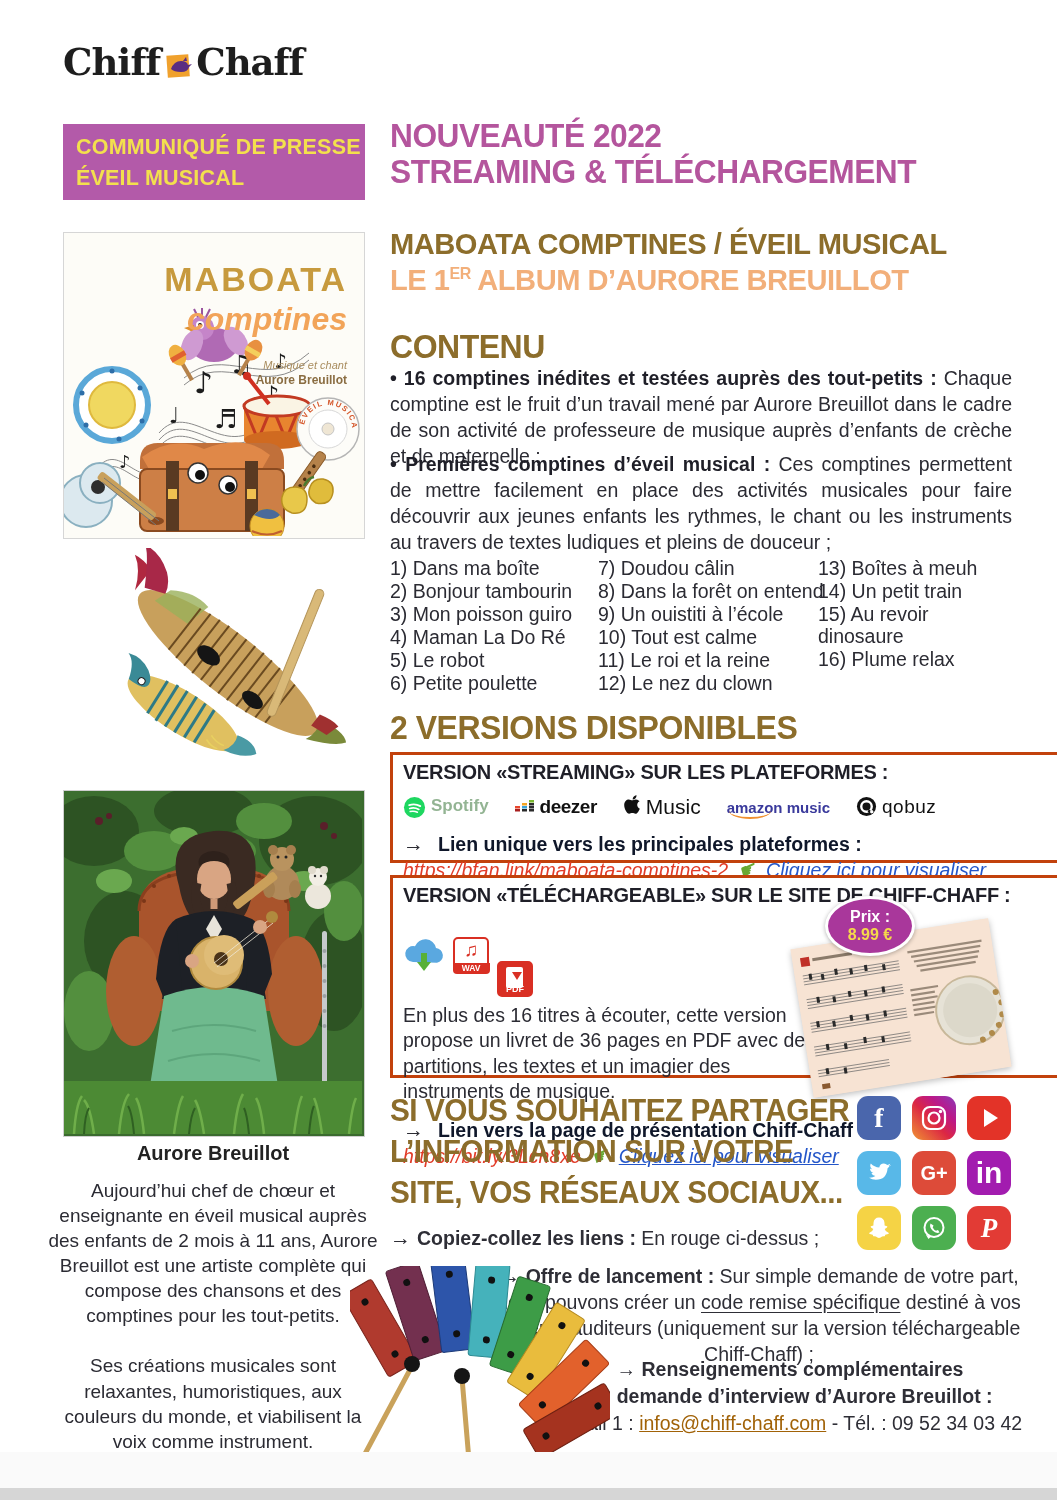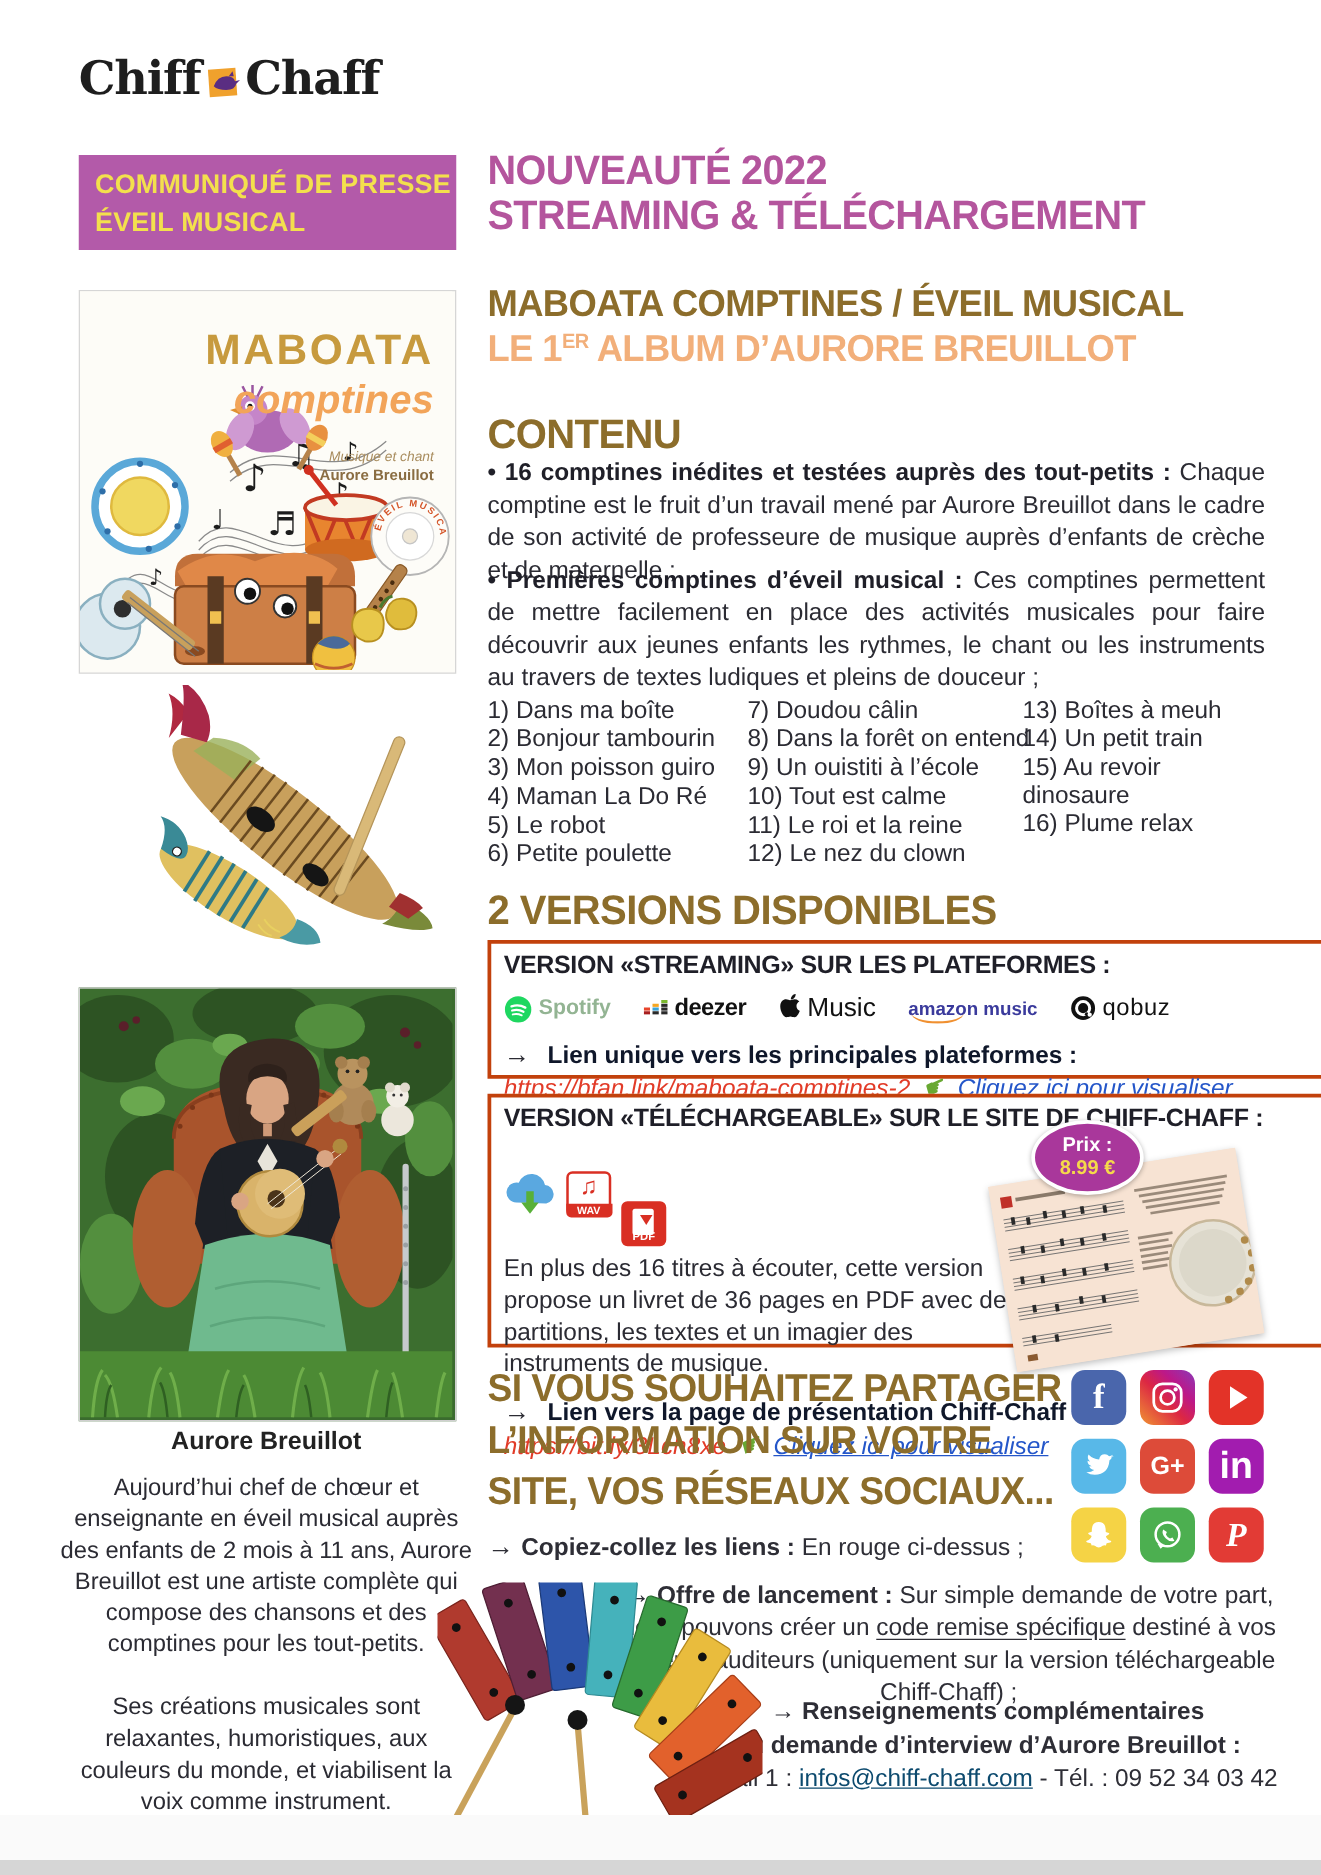--- a/index.html
+++ b/index.html
@@ -110,21 +110,21 @@
 
   .copyline{top:1226px;left:0;font-size:19.5px;}
   .copyline .arrow{font-size:21px;margin-right:6px;}
 
   .offer{top:1262px;left:96px;width:546px;text-align:center;font-size:19.5px;line-height:1.33;}
   .offer .arrow{font-size:21px;}
   .offer u{text-underline-offset:3px;}
 
   .contact{top:1356px;left:150px;width:500px;text-align:center;font-size:19.5px;line-height:1.38;}
   .contact .bld{font-weight:bold;}
-  .contact a{color:#0c4a6e;}
+  .contact a{color:#a16207;}
 
   .xylo{left:350px;top:1266px;width:260px;height:232px;}
 
   .footbar{left:0;top:1488px;width:1057px;height:12px;background:#d6d6d6;}
   .prefoot{left:0;top:1452px;width:1057px;height:36px;background:#fafafa;}
 </style>
 </head>
 <body>
 
 <div class="page">

